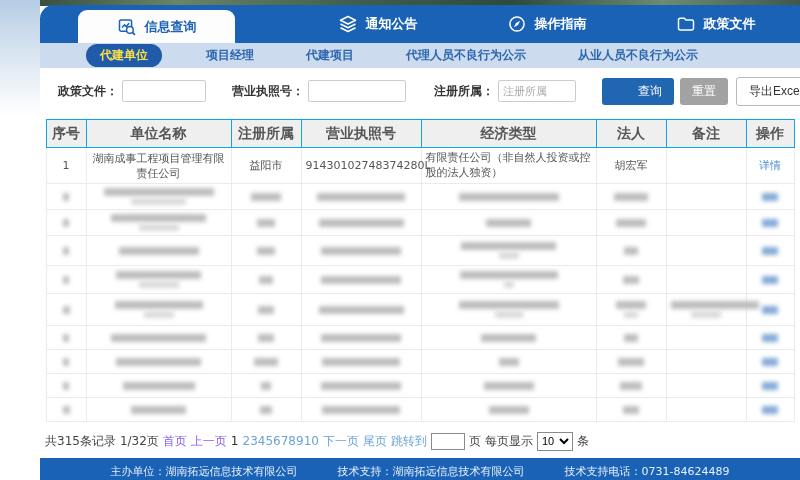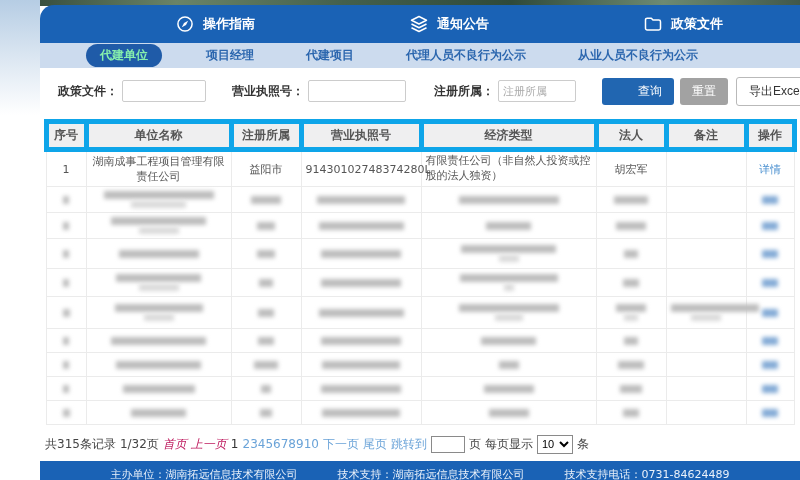--- a/index.html
+++ b/index.html
@@ -20,93 +20,104 @@
     color:#fff; font-size:13px; font-weight:bold; height:38px; flex:1; cursor:pointer; }
   .nav-tab.active { flex:none; width:157px; margin-left:38px; height:33px; background:#fdfdfd;
     border-radius:9px 9px 0 0; color:#1d63b5; }
   .tab-icon { display:inline-flex; width:20px; height:20px; }
   .tab-icon svg { width:20px; height:20px; }
 
   
   .subnav { display:flex; align-items:center; height:25px; background:#ccdbee;
     font-size:12px; font-weight:bold; color:#2b66ae; padding-left:46px; }
   .subnav-item { margin-right:52px; cursor:pointer; white-space:nowrap; }
-  .subnav-item.active { background:#1f5ba8; color:#86efac; padding:3px 14px; border-radius:12px; margin-right:44px; }
+  .subnav-item.active { background:#1f5ba8; color:#fde047; padding:3px 14px; border-radius:12px; margin-right:44px; }
 
   
   .search-bar { display:flex; align-items:center; height:46px; background:#fff; padding-left:18px; font-size:12px; }
   .search-bar label { font-weight:bold; color:#333; margin-right:4px; white-space:nowrap; }
   .search-bar input[type=text] { height:22px; border:1px solid #ccc; border-radius:2px; padding:0 4px; font-size:11px; }
   .inp-unit { width:84px; margin-right:26px; }
   .inp-license { width:98px; margin-right:28px; }
   .inp-region { width:78px; }
   .inp-region::placeholder { color:#aaa; }
   .btn { font-size:12px; border:none; border-radius:3px; padding:5px 12px; cursor:pointer; white-space:nowrap; }
   .btn-query { background:#2166b1; color:#fff; margin-left:26px;padding-left:36px; }
   .btn-reset { background:#a2a2a2; color:#fff; margin-left:6px; }
   .btn-export { background:#fff; color:#333; border:1px solid #b9b9b9; margin-left:8px; }
 
   
   table { width:748px; margin:5px auto 0; border-collapse:collapse; table-layout:fixed;
     font-size:11px; color:#555; }
-  th { background:#efeff0; border:5px solid #0ea5e9; height:28px; font-size:12px; font-weight:bold; color:#555; }
+  th { background:#efeff0; border:1px solid #0ea5e9; height:28px; font-size:14px; font-weight:bold; color:#555; }
   td { border:1px solid #ebebeb; text-align:center; padding:2px 4px; }
   td.cell-econ { text-align:left; line-height:1.35; }
   tr.data-row td { height:36px; }
   a.detail-link { color:#4a90d0; text-decoration:none; cursor:pointer;text-align:right; }
 
   
   .rb { background:#bdbdbd; filter:blur(2px); height:8px; border-radius:1px; margin:2px auto; }
   .rb.l2 { background:#dadada; height:7px; }
   .rb.rbb { background:#84abd6; }
 
   
   .pagination { display:flex; align-items:center; font-size:12px; color:#444;
     padding:8px 0 0 5px; height:30px; white-space:nowrap; }
   .pagination > * { margin-right:4px; }
-  .pg-plain { color:#be185d; text-decoration:none; cursor:pointer;font-style:italic; }
+  .pg-plain { color:#8b5cf6; text-decoration:none; cursor:pointer; }
   .pg-current { color:#333; }
   .pg-num, .pg-link { color:#6aa3d8; text-decoration:none; cursor:pointer; }
   #page-links a { margin-right:0px; color:#6aa3d8; text-decoration:none; }
   .jump-input { width:34px; height:17px; border:1px solid #8a8a8a; font-size:11px; }
   .per-page-select { width:36px; height:19px; font-size:11px; border:1px solid #8a8a8a; background:#fff; }
 
   
   .footer { display:flex; align-items:center; justify-content:center; gap:40px;
     height:27px; background:#1a62b5; color:#eaf1fa; font-size:11px; margin-top:6px; }
 </style>
 </head>
 <body>
 
 <div class="stage">
   <div class="photo-strip"></div>
   <div class="left-gradient"></div>
 
   <div class="app">
 
     <div class="nav" id="top-nav">
-        <div class="nav-spacer"></div>
-        <div class="nav-tab">
+        <div class="nav-tab active">
           <span class="tab-icon">
-            <svg viewBox="0 0 24 24" fill="none" stroke="#ffffff" stroke-width="1.8">
-              <circle cx="12" cy="12" r="8.5"></circle>
-              <polygon points="15.8,8.2 13.2,13.2 8.2,15.8 10.8,10.8" fill="#ffffff" stroke="none"></polygon>
+            <svg viewBox="0 0 24 24" fill="none" stroke="#1d63b5" stroke-width="1.8">
+              <rect x="3" y="3.5" width="14.5" height="13.5" rx="2"></rect>
+              <polyline points="6,12.5 9,9.5 11,11.5 14.5,7.5"></polyline>
+              <circle cx="15.5" cy="15.5" r="4" fill="#fdfdfd"></circle>
+              <line x1="18.5" y1="18.5" x2="21.5" y2="21.5" stroke-width="2.2"></line>
             </svg>
           </span>
-          <span>操作指南</span>
+          <span>信息查询</span>
         </div>
+        <div class="nav-spacer"></div>
         <div class="nav-tab">
           <span class="tab-icon">
             <svg viewBox="0 0 24 24" fill="none" stroke="#ffffff" stroke-width="1.8" stroke-linejoin="round">
               <polygon points="12,3 21,7.5 12,12 3,7.5"></polygon>
               <polyline points="3,12 12,16.5 21,12"></polyline>
               <polyline points="3,16.5 12,21 21,16.5"></polyline>
             </svg>
           </span>
           <span>通知公告</span>
+        </div>
+        <div class="nav-tab">
+          <span class="tab-icon">
+            <svg viewBox="0 0 24 24" fill="none" stroke="#ffffff" stroke-width="1.8">
+              <circle cx="12" cy="12" r="8.5"></circle>
+              <polygon points="15.8,8.2 13.2,13.2 8.2,15.8 10.8,10.8" fill="#ffffff" stroke="none"></polygon>
+            </svg>
+          </span>
+          <span>操作指南</span>
         </div>
         <div class="nav-tab">
           <span class="tab-icon">
             <svg viewBox="0 0 24 24" fill="none" stroke="#ffffff" stroke-width="1.8" stroke-linejoin="round">
               <path d="M3 7 a2 2 0 0 1 2 -2 h5 l2 2.2 h7 a2 2 0 0 1 2 2 v8 a2 2 0 0 1 -2 2 h-14 a2 2 0 0 1 -2 -2 z"></path>
             </svg>
           </span>
           <span>政策文件</span>
         </div>
       </div>

